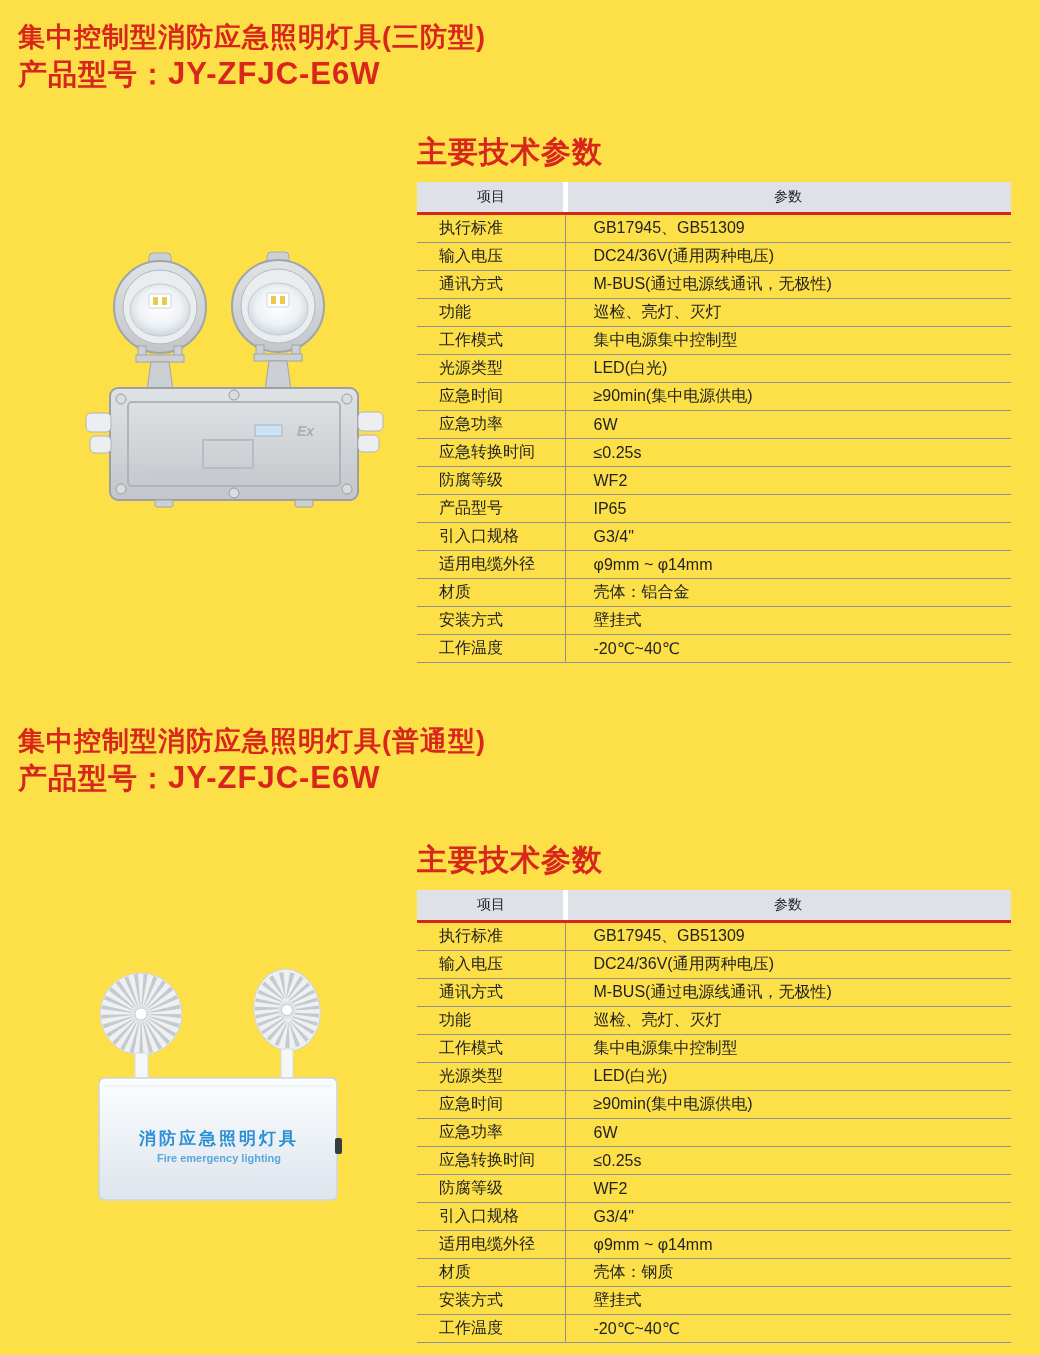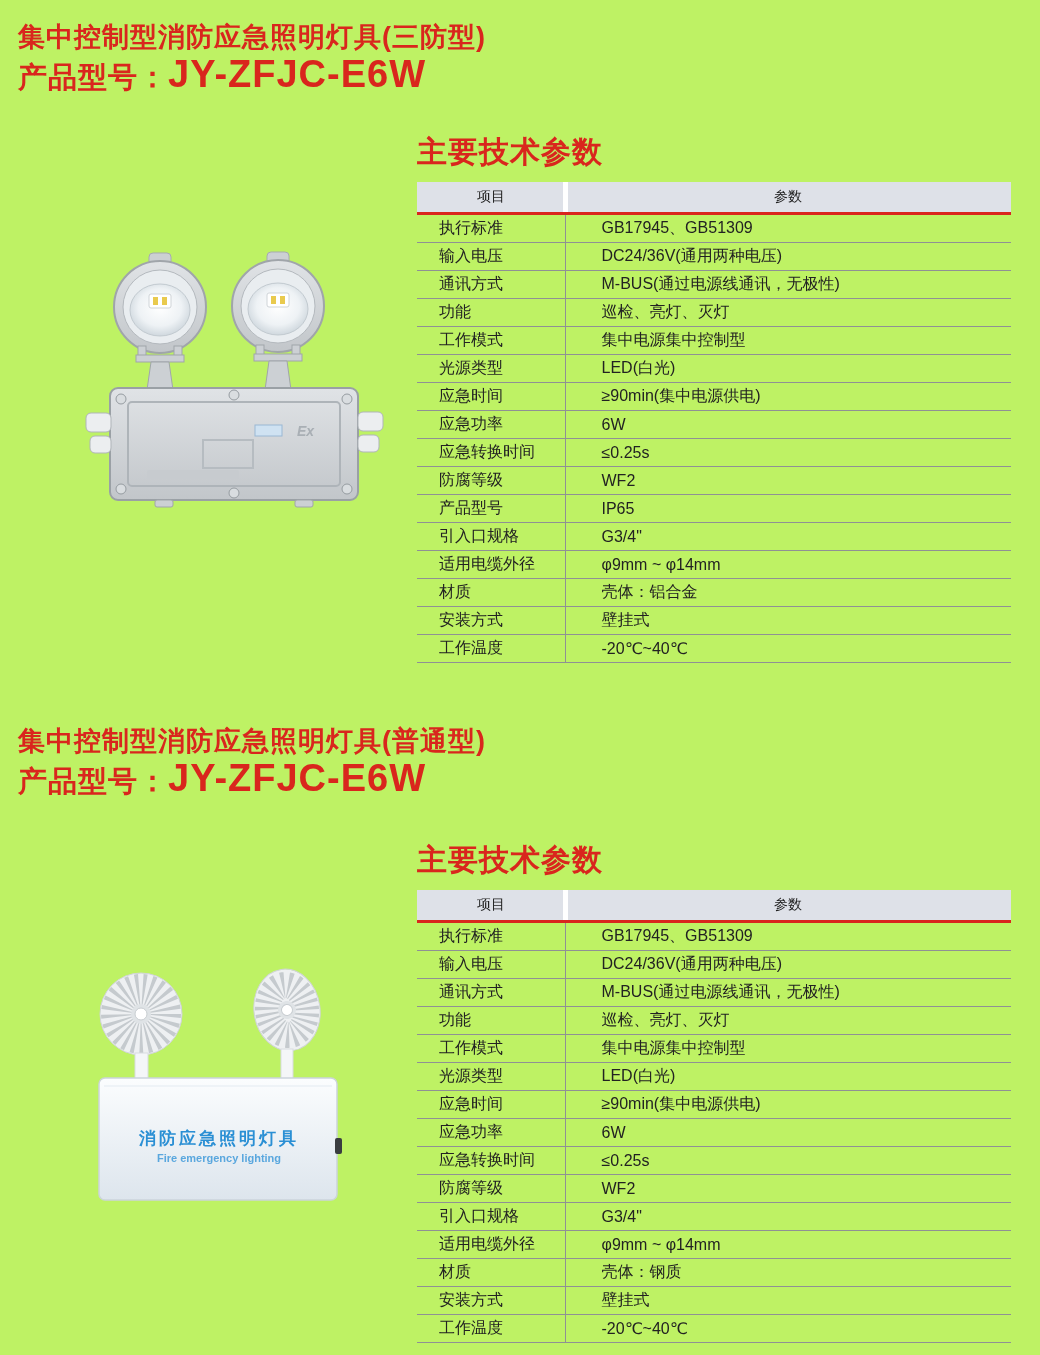--- a/index.html
+++ b/index.html
@@ -1,46 +1,46 @@
 <!DOCTYPE html>
 <html style="--accent-red: #d9261d; --table-header-bg: #dee1e8; --table-line: #8f9194; --text: #222222; --product-blue: #2a8fd4; --product-blue-light: #5aa7de;"><head>
 <meta charset="utf-8">
 <style>
   html,body { margin:0; padding:0; background:#ffffff; }
   .page {
-    position:relative; width:1040px; height:1355px; background:#bef264;
+    position:relative; width:1040px; height:1355px; background:#fde047;
     font-family:"Liberation Sans","DejaVu Sans",sans-serif;
     color:var(--text,#222222); overflow:hidden;
   }
   
   .sec-title { position:absolute; left:18px; color:var(--accent-red,#d9261d); }
   .sec-title .line1 { font-size:27px; font-weight:bold; line-height:34px; letter-spacing:1px; }
   .sec-title .line2 { font-size:29px; font-weight:bold; line-height:36px; margin-top:2px; letter-spacing:1px; }
-  .sec-title .model { font-size:38px; font-family:"Liberation Sans",sans-serif; letter-spacing:1px; }
+  .sec-title .model { font-size:31px; font-family:"Liberation Sans",sans-serif; letter-spacing:1px; }
   
   .specs { position:absolute; left:417px; width:594px; }
   .specs h2 {
     margin:0 0 9px 0; font-size:30px; font-weight:bold;
     color:var(--accent-red,#d9261d); letter-spacing:1px;
   }
   .table-wrap { position:relative; }
   table.spec { width:100%; border-collapse:collapse; table-layout:fixed; }
   table.spec col.c1 { width:148px; }
   table.spec th {
     background:var(--table-header-bg,#dee1e8);
     height:30px; font-size:14px; font-weight:normal; text-align:center;
     border-bottom:3px solid var(--accent-red,#d9261d); padding:0;
   }
   table.spec td {
     height:27px; font-size:16px; padding:0; vertical-align:middle;
     border-bottom:1px solid var(--table-line,#8f9194);
     white-space:nowrap; overflow:hidden;
   }
   table.spec td:first-child { padding-left:22px; border-right:1px solid var(--table-line,#8f9194);font-family:Liberation Serif, serif; }
-  table.spec td:last-child  { padding-left:36px; }
+  table.spec td:last-child  { padding-left:28px; }
   .header-gap { position:absolute; left:146px; top:0; width:5px; height:30px; background:#ffffff; }
   
   .photo { position:absolute; }
   .photo svg { display:block; }
 </style>
 </head>
 <body>
 
 <div class="page">
 

